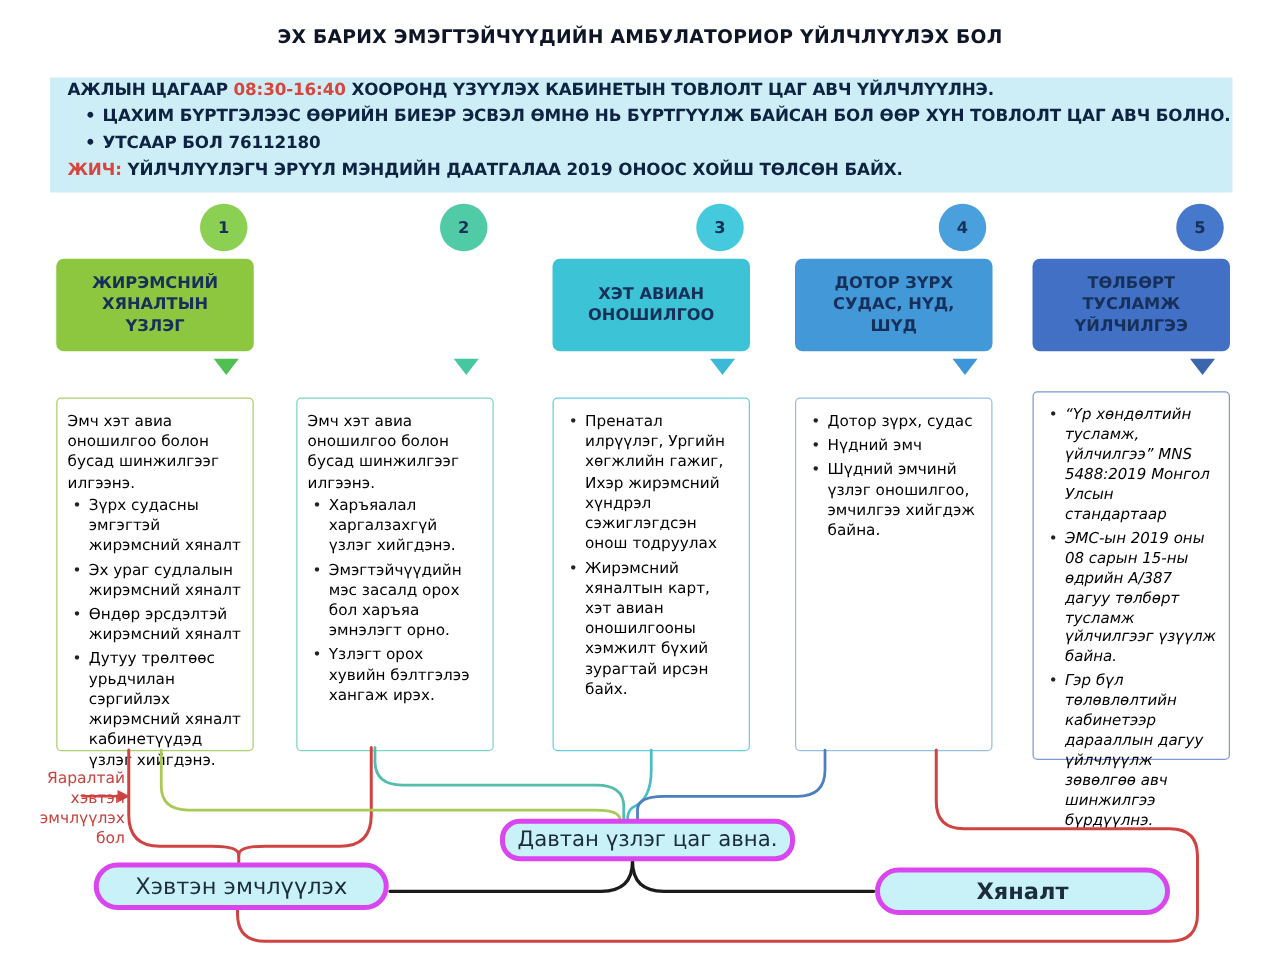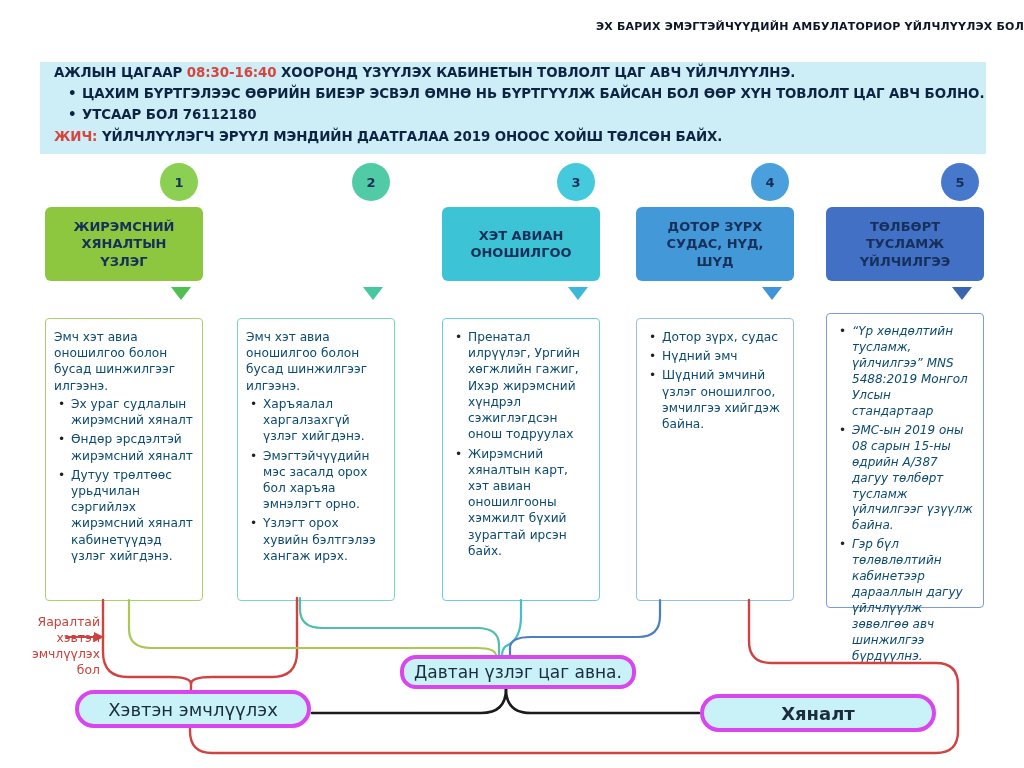--- a/index.html
+++ b/index.html
@@ -1,20 +1,20 @@
 <!DOCTYPE html>
 <html><head>
 <meta charset="utf-8">
 <style>
   html,body{margin:0;padding:0;background:#fff;}
   .canvas{position:relative;width:1024px;height:768px;background:#ffffff;overflow:hidden;
           font-family:"DejaVu Sans","Liberation Sans",sans-serif;}
 
-  .page-title{position:absolute;left:0;top:20px;width:1024px;text-align:right;
-              font-size:11px;font-weight:800;color:#0d1526;letter-spacing:.2px;}
+  .page-title{position:absolute;left:0;top:20px;width:1024px;text-align:center;
+              font-size:15px;font-weight:800;color:#0d1526;letter-spacing:.2px;}
 
   .info-box{position:absolute;left:40px;top:62px;width:946px;height:92px;background:#cdeef6;
             padding:0 14px;box-sizing:border-box;color:#0e2342;font-weight:700;
             font-size:13.4px;line-height:1.58;letter-spacing:-0.1px;}
   .info-line{white-space:nowrap;}
   .red-text{color:#d8453f;}
   .info-bullet{padding-left:14px;}
   .info-bullet .dot{display:inline-block;width:14px;color:#0e2342;}
 
   .column{position:absolute;top:163px;width:158px;height:450px;}
@@ -31,21 +31,21 @@
               background:var(--accent);display:flex;align-items:center;justify-content:center;
               text-align:center;color:#17305a;font-size:13px;font-weight:800;line-height:1.32;
               padding:0 16px;box-sizing:border-box;}
   .c2 .col-header{padding:0 8px;}
   .c4 .col-header,.c5 .col-header{padding:12px 20px;}
   .tri{position:absolute;left:126px;top:124px;width:0;height:0;
        border-left:10px solid transparent;border-right:10px solid transparent;
        border-top:13px solid var(--arrow);}
   .content-box{position:absolute;left:0;top:155px;width:158px;height:283px;background:#fff;
                border:1.6px solid var(--bd);border-radius:4px;box-sizing:border-box;
-               padding:10px 8px;color:#0c4a6e;font-size:12.2px;line-height:1.33;}
+               padding:10px 8px;color:#000000;font-size:12.2px;line-height:1.33;}
   .c5 .content-box{top:150px;height:295px;font-size:12px;font-style:italic;}
   .content-box p{margin:0 0 2px 0;}
   .content-box p:empty{display:none;}
   .content-box ul{margin:0;padding:0 0 0 17px;list-style:none;}
   .content-box li{position:relative;margin:0 0 3px 0;}
   .content-box li::before{content:"•";position:absolute;left:-13px;top:0;color:#222;}
 
   .connectors{position:absolute;left:0;top:0;width:1024px;height:768px;pointer-events:none;}
 
   .pill{position:absolute;background:#c8f2f8;border:4px solid #d946ef;border-radius:19px;
@@ -71,20 +71,21 @@
     <div class="info-line"><span class="red-text">ЖИЧ:</span><span> ҮЙЛЧЛҮҮЛЭГЧ ЭРҮҮЛ МЭНДИЙН ДААТГАЛАА 2019 ОНООС ХОЙШ ТӨЛСӨН БАЙХ.</span></div>
   </div>
 
   <div class="column c1">
     <div class="num-circle">1</div>
     <div class="col-header">ЖИРЭМСНИЙ ХЯНАЛТЫН ҮЗЛЭГ</div>
     <div class="tri"></div>
     <div class="content-box">
       <p>Эмч хэт авиа оношилгоо болон бусад шинжилгээг илгээнэ.</p>
       <ul>
+        <li>Зүрх судасны эмгэгтэй жирэмсний хяналт</li>
         <li>Эх ураг судлалын жирэмсний хяналт</li>
         <li>Өндөр эрсдэлтэй жирэмсний хяналт</li>
         <li>Дутуу трөлтөөс урьдчилан сэргийлэх жирэмсний хяналт кабинетүүдэд үзлэг хийгдэнэ.</li>
       </ul>
     </div>
   </div>
 
   <div class="column c2">
     <div class="num-circle">2</div>
     <div class="tri"></div>

